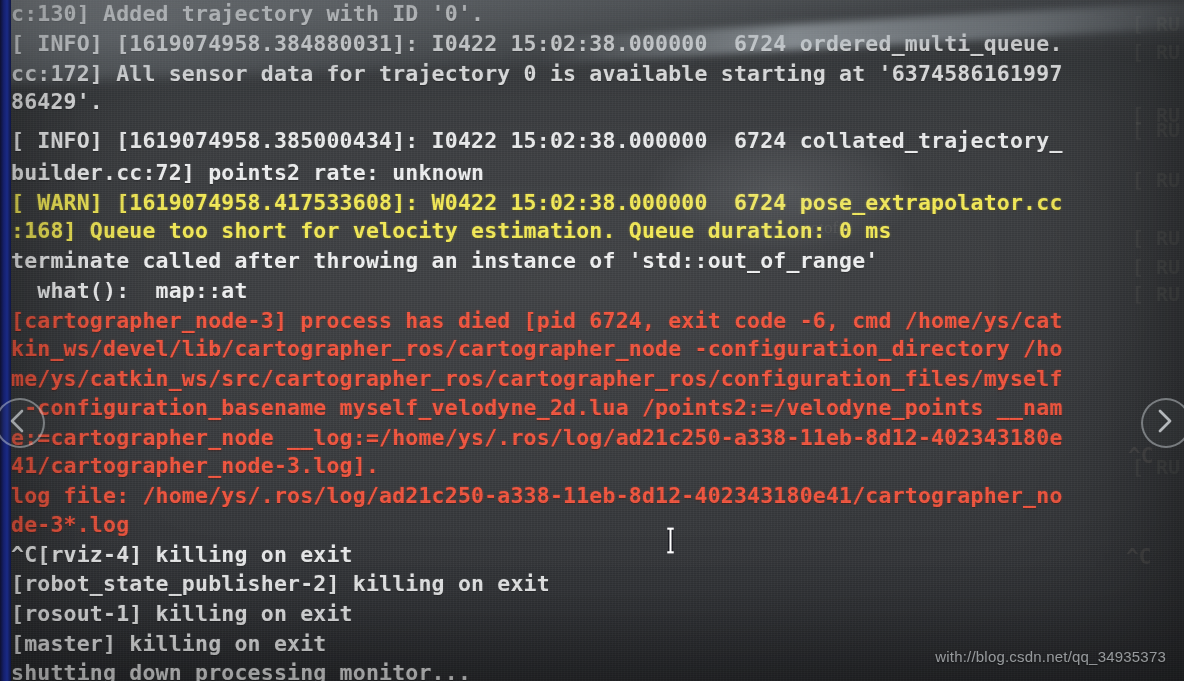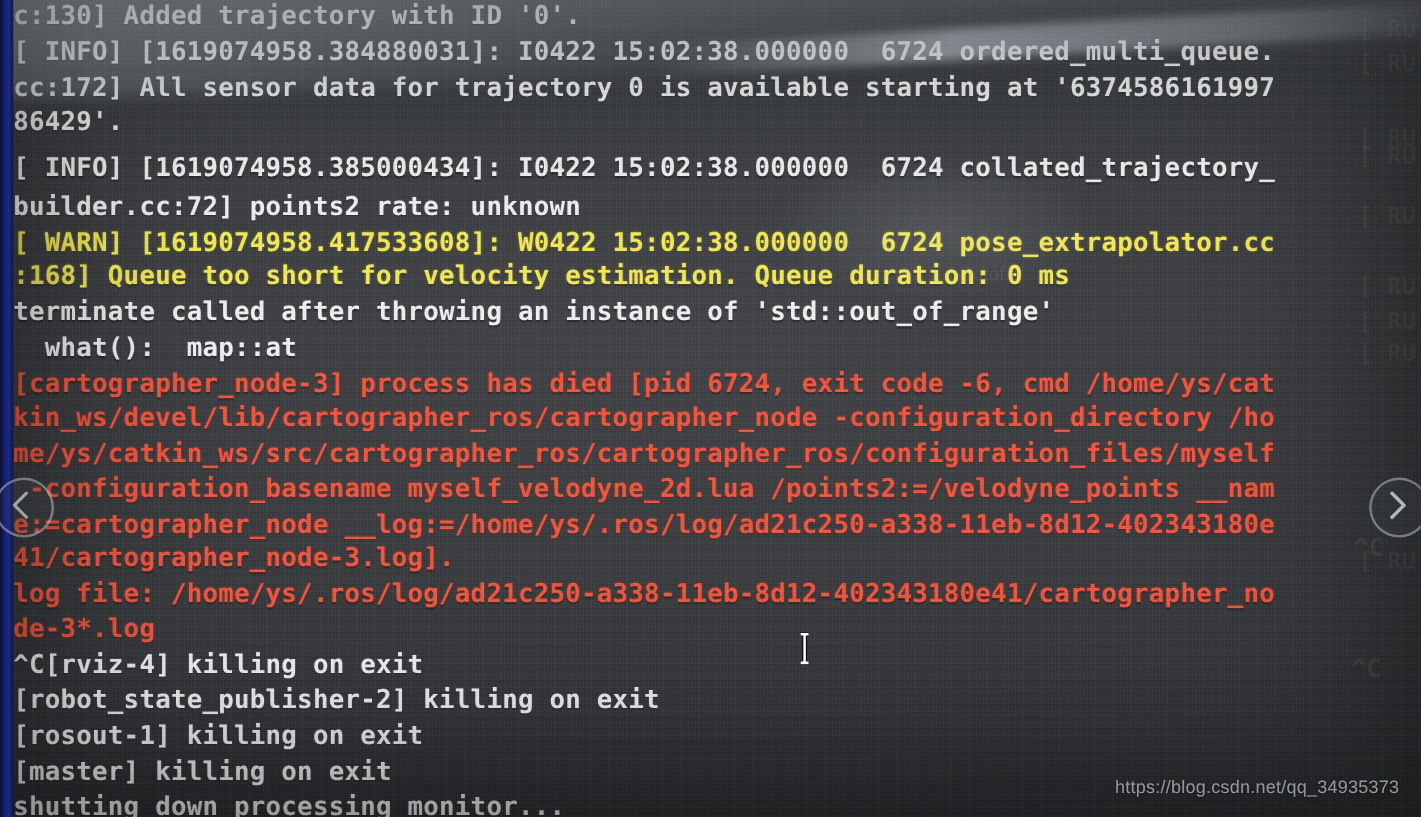--- a/index.html
+++ b/index.html
@@ -244,15 +244,15 @@
     </svg>
   </div>
 
   <div id="ibeam">
     <svg width="13" height="27" viewBox="0 0 13 27" aria-hidden="true">
       <path d="M3 1 H10 M6.5 1 V26 M3 26 H10" fill="none" stroke="#0d0d14" stroke-width="4.2" stroke-linecap="butt"></path>
       <path d="M3.2 1.6 H9.8 M6.5 1.6 V25.4 M3.2 25.4 H9.8" fill="none" stroke="#ffffff" stroke-width="2.1" stroke-linecap="butt"></path>
     </svg>
   </div>
 
-  <div id="watermark">https://blog.csdn.net/qq_34935373</div>
+  <div id="watermark">with://blog.csdn.net/qq_34935373</div>
 
 </div>
 
 </body></html>

